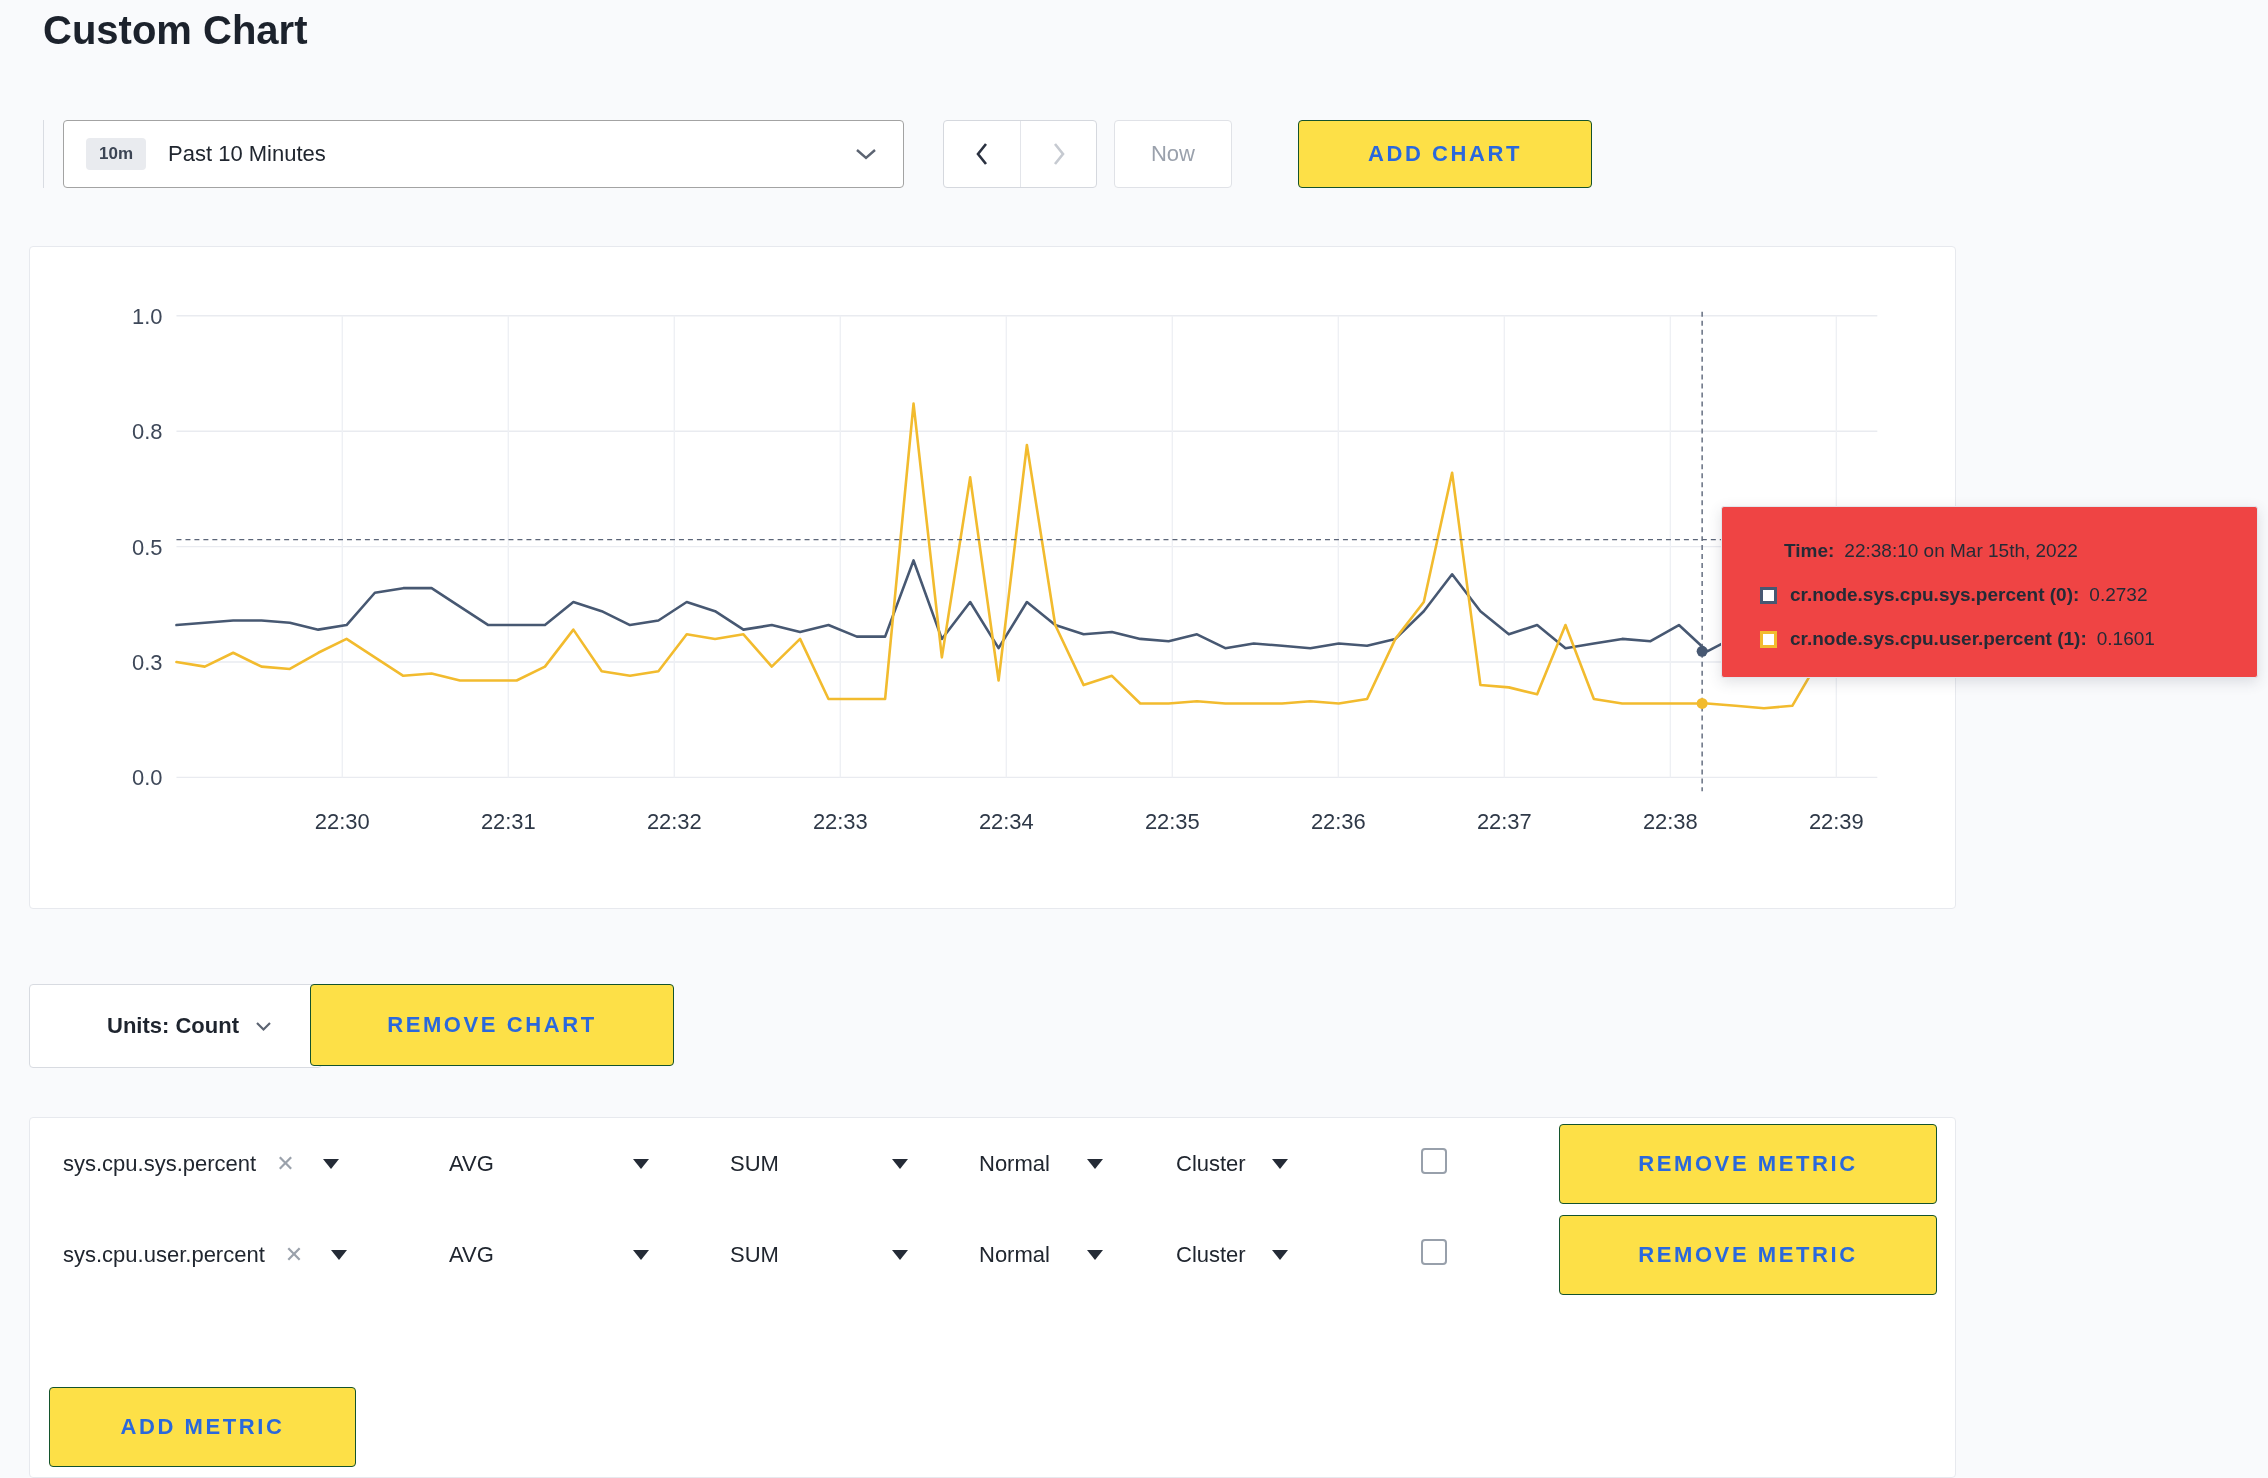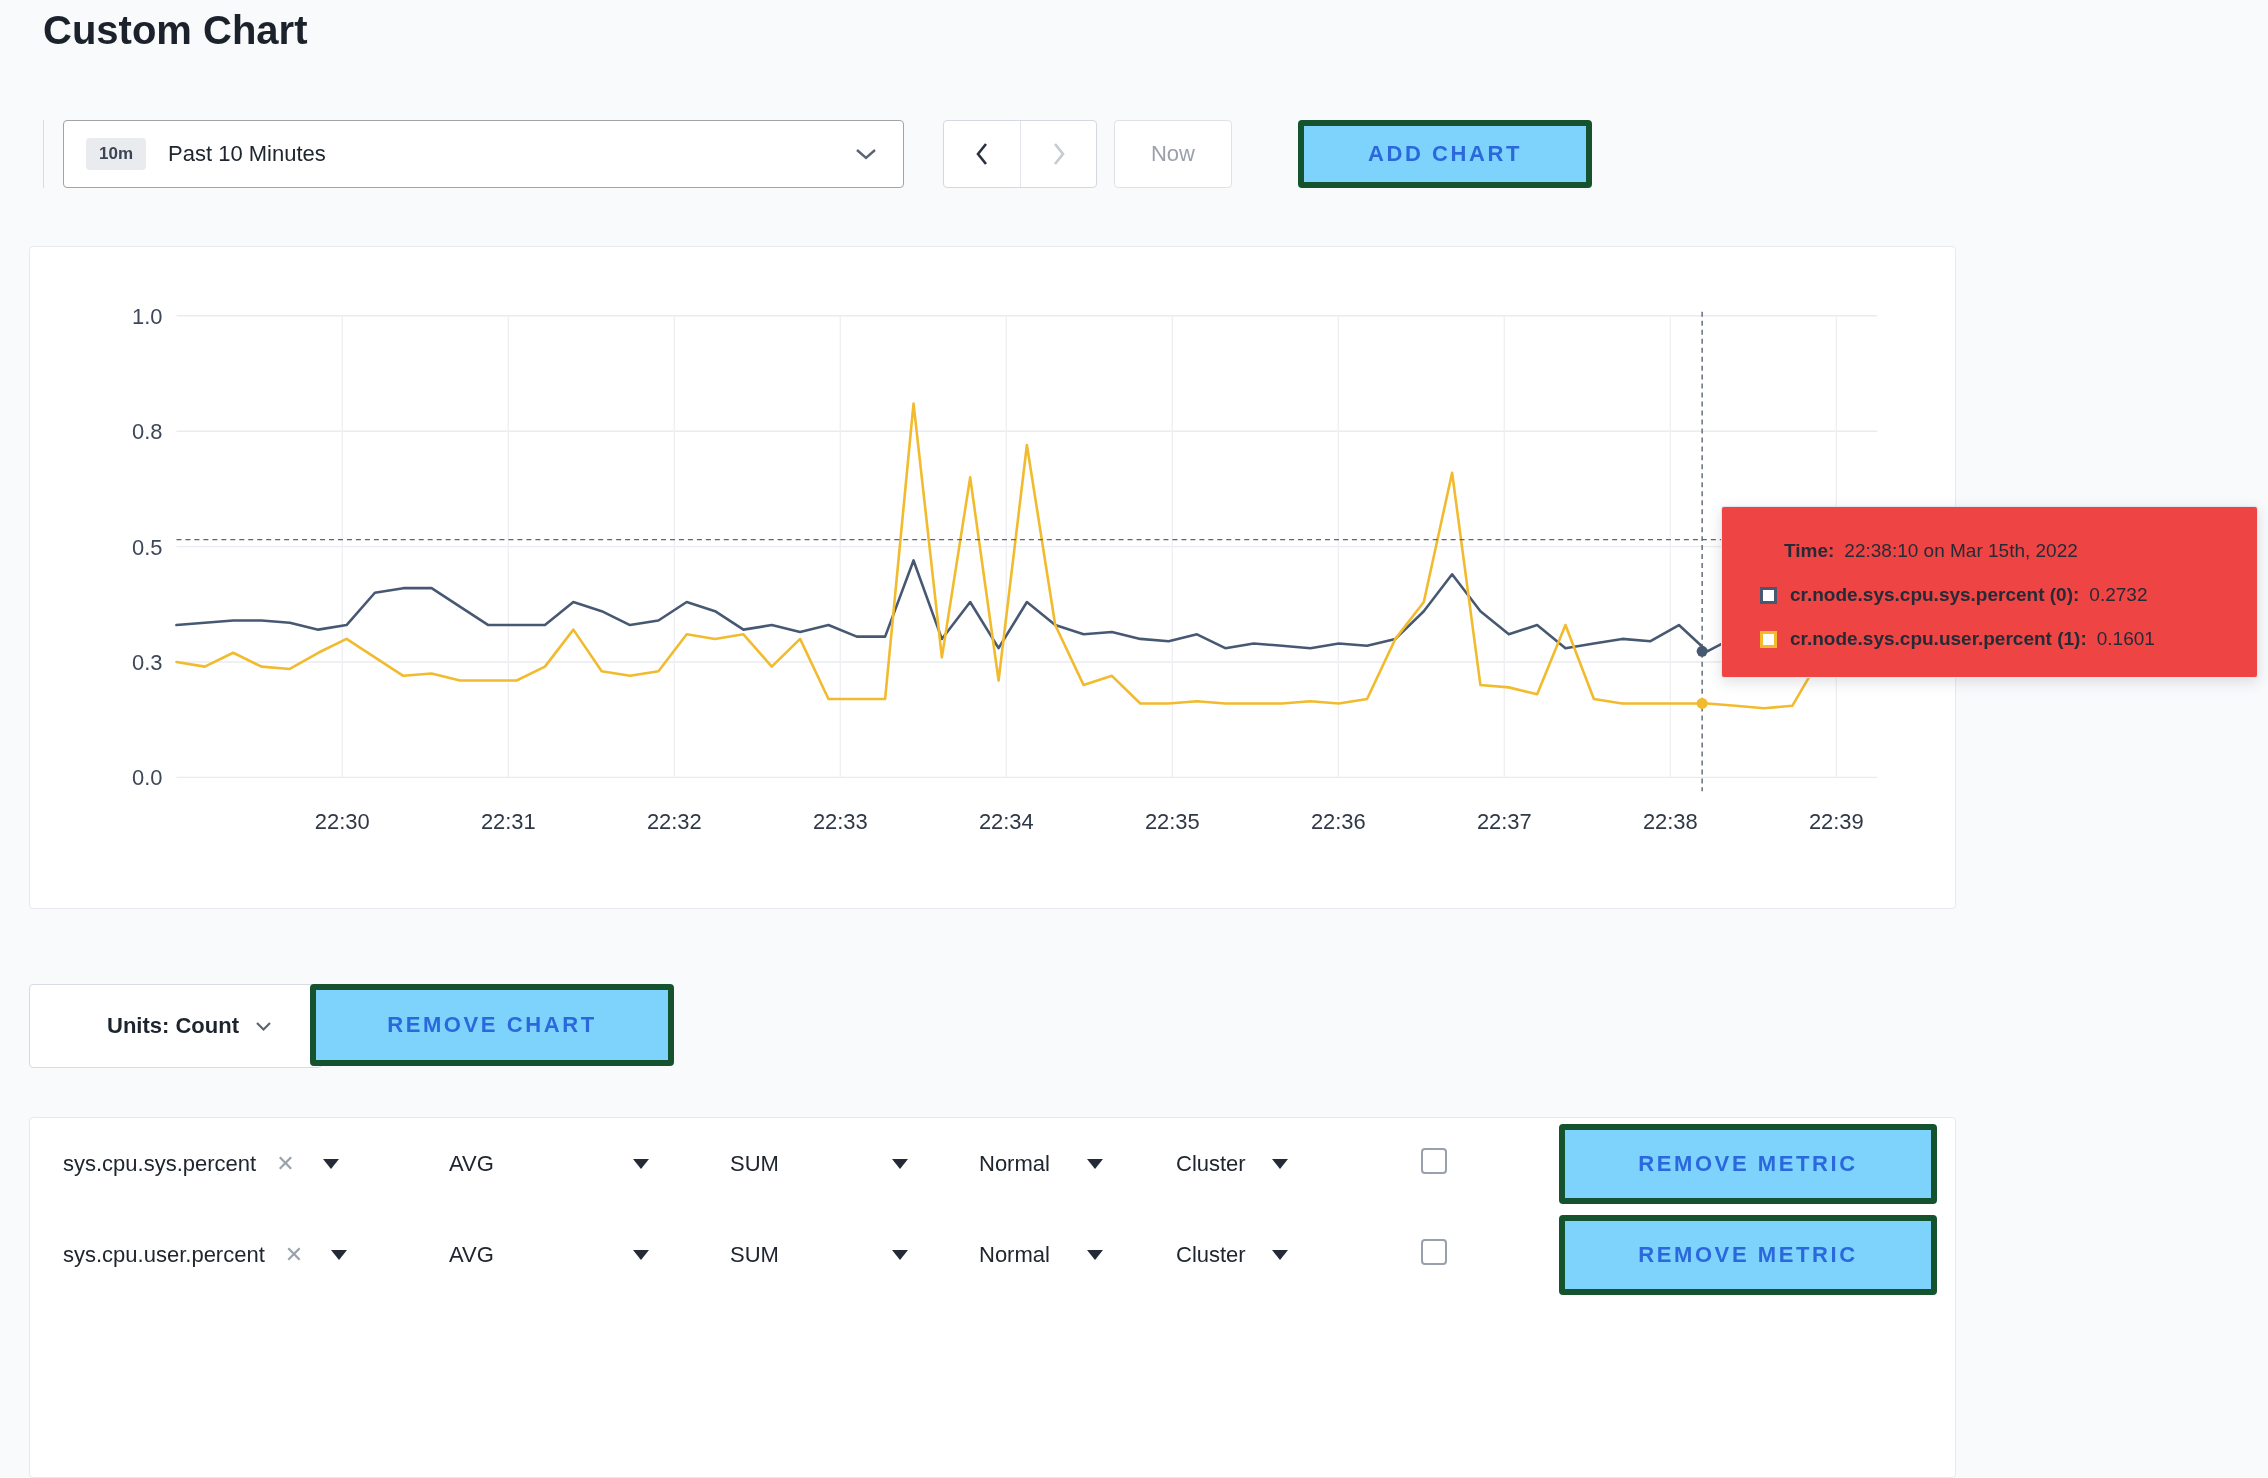--- a/index.html
+++ b/index.html
@@ -16,21 +16,21 @@
   .time-badge{background:#e9ebef;border-radius:4px;padding:6px 13px;font-size:17px;font-weight:700;color:#3c4554;}
   .time-label{margin-left:22px;font-size:22px;color:#20262f;flex:1;text-align:left;}
   .nav-group{position:absolute;left:943px;top:120px;height:68px;display:flex;background:#fff;
     border:1px solid #d5d8de;border-radius:4px;box-sizing:border-box;}
   .nav-btn{width:76px;height:100%;display:flex;align-items:center;justify-content:center;
     background:transparent;border:none;cursor:pointer;padding:0;}
   .nav-btn + .nav-btn{border-left:1px solid #e3e5ea;}
   .now-btn{position:absolute;left:1114px;top:120px;width:118px;height:68px;background:#fff;
     border:1px solid #e0e2e7;border-radius:4px;color:#9aa1ac;font-size:22px;cursor:pointer;
     font-family:"Liberation Sans",sans-serif;}
-  .blue-btn{background:#7dd3fc;border:6px solid #14532d;border-radius:4px;color:#2a68dc;
+  .blue-btn{background:#fde047;border:1px solid #14532d;border-radius:4px;color:#2a68dc;
     font-size:22px;font-weight:600;letter-spacing:2.6px;cursor:pointer;
     font-family:"Liberation Sans",sans-serif;}
   .add-chart-btn{position:absolute;left:1298px;top:120px;width:294px;height:68px;}
 
   
   .chart-card{position:absolute;left:29px;top:246px;width:1927px;height:663px;background:#fff;
     border:1px solid #e7e9ee;border-radius:4px;box-sizing:border-box;}
   .chart-card svg{width:100%;height:100%;display:block;}
 
   
@@ -229,15 +229,16 @@
         <span class="caret"></span>
       </div>
       <div>
         <input type="checkbox" class="checkbox" style="">
       </div>
       <div>
         <button class="blue-btn remove-metric-btn">REMOVE METRIC</button>
       </div>
     </div>
 
+    <button class="blue-btn add-metric-btn">ADD METRIC</button>
   </div>
 
 </div>
 
 </body></html>

